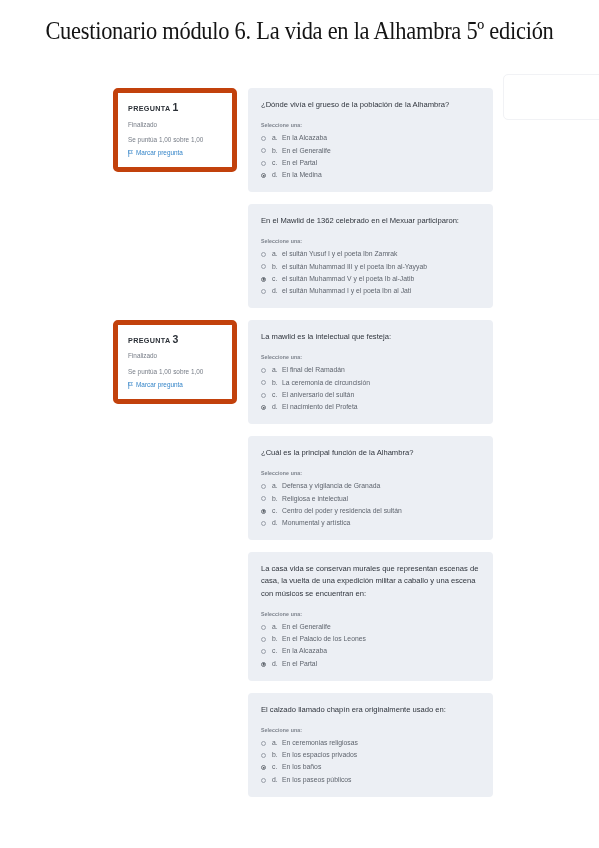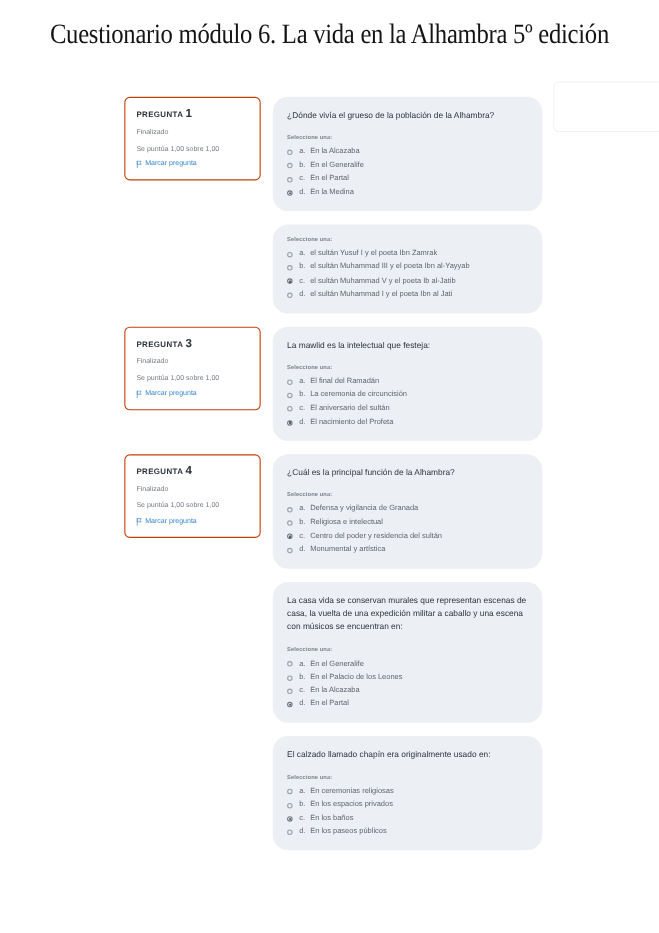--- a/index.html
+++ b/index.html
@@ -55,21 +55,21 @@
     margin-bottom: 12px;
   }
 
   
   .qinfo {
     position: absolute;
     left: 113px;
     top: 0;
     width: 124px;
     background: #ffffff;
-    border: 1px solid #c2410c;
+    border: 5px solid #c2410c;
     border-radius: 5px;
     box-sizing: border-box;
     padding: 9px 10px 10px 10px;
   }
   .qinfo-head {
     font-size: 7.2px;
     font-weight: bold;
     color: #2b3037;
     letter-spacing: 0.35px;
     text-transform: uppercase;
@@ -105,21 +105,21 @@
     font-size: 6.4px;
     color: #3585c8;
     line-height: 1;
   }
 
   
   .qpanel {
     margin-left: 248px;
     width: 245px;
     background: #eceff4;
-    border-radius: 14px;
+    border-radius: 4px;
     box-sizing: border-box;
     padding: 11px 13px 13px 13px;
   }
   .qtext {
     font-size: 7.6px;
     color: #2f343c;
     line-height: 1.62;
     margin: 0 0 11px 0;
   }
   .select-label {
@@ -221,20 +221,21 @@
           <li class="option">
             <span class="radio checked"></span>
             <span class="opt-letter">d.</span>
             <span class="opt-text">En la Medina</span>
           </li>
         </ul>
       </div>
     </div>
     <div class="qblock">
       <div class="qpanel">
+        <p class="qtext">En el Mawlid de 1362 celebrado en el Mexuar participaron:</p>
         <p class="select-label">Seleccione una:</p>
         <ul class="options">
           <li class="option">
             <span class="radio"></span>
             <span class="opt-letter">a.</span>
             <span class="opt-text">el sultán Yusuf I y el poeta Ibn Zamrak</span>
           </li>
           <li class="option">
             <span class="radio"></span>
             <span class="opt-letter">b.</span>
@@ -287,32 +288,20 @@
           </li>
           <li class="option">
             <span class="radio checked"></span>
             <span class="opt-letter">d.</span>
             <span class="opt-text">El nacimiento del Profeta</span>
           </li>
         </ul>
       </div>
     </div>
     <div class="qblock">
-      <div class="qinfo">
-        <div class="qinfo-head"><span>PREGUNTA</span><span class="qnum">4</span></div>
-        <div class="qinfo-line">Finalizado</div>
-        <div class="qinfo-line">Se puntúa 1,00 sobre 1,00</div>
-        <div class="qinfo-flagrow">
-          <svg class="flag-icon" viewBox="0 0 5 7">
-            <path d="M0.7 0 L0.7 7" stroke="#3585c8" stroke-width="0.7" fill="none"></path>
-            <path d="M0.7 0.4 L4.4 0.4 L3.3 1.9 L4.4 3.4 L0.7 3.4 Z" fill="none" stroke="#3585c8" stroke-width="0.6"></path>
-          </svg>
-          <span class="qinfo-flag-label">Marcar pregunta</span>
-        </div>
-      </div>
       <div class="qpanel">
         <p class="qtext">¿Cuál es la principal función de la Alhambra?</p>
         <p class="select-label">Seleccione una:</p>
         <ul class="options">
           <li class="option">
             <span class="radio"></span>
             <span class="opt-letter">a.</span>
             <span class="opt-text">Defensa y vigilancia de Granada</span>
           </li>
           <li class="option">

